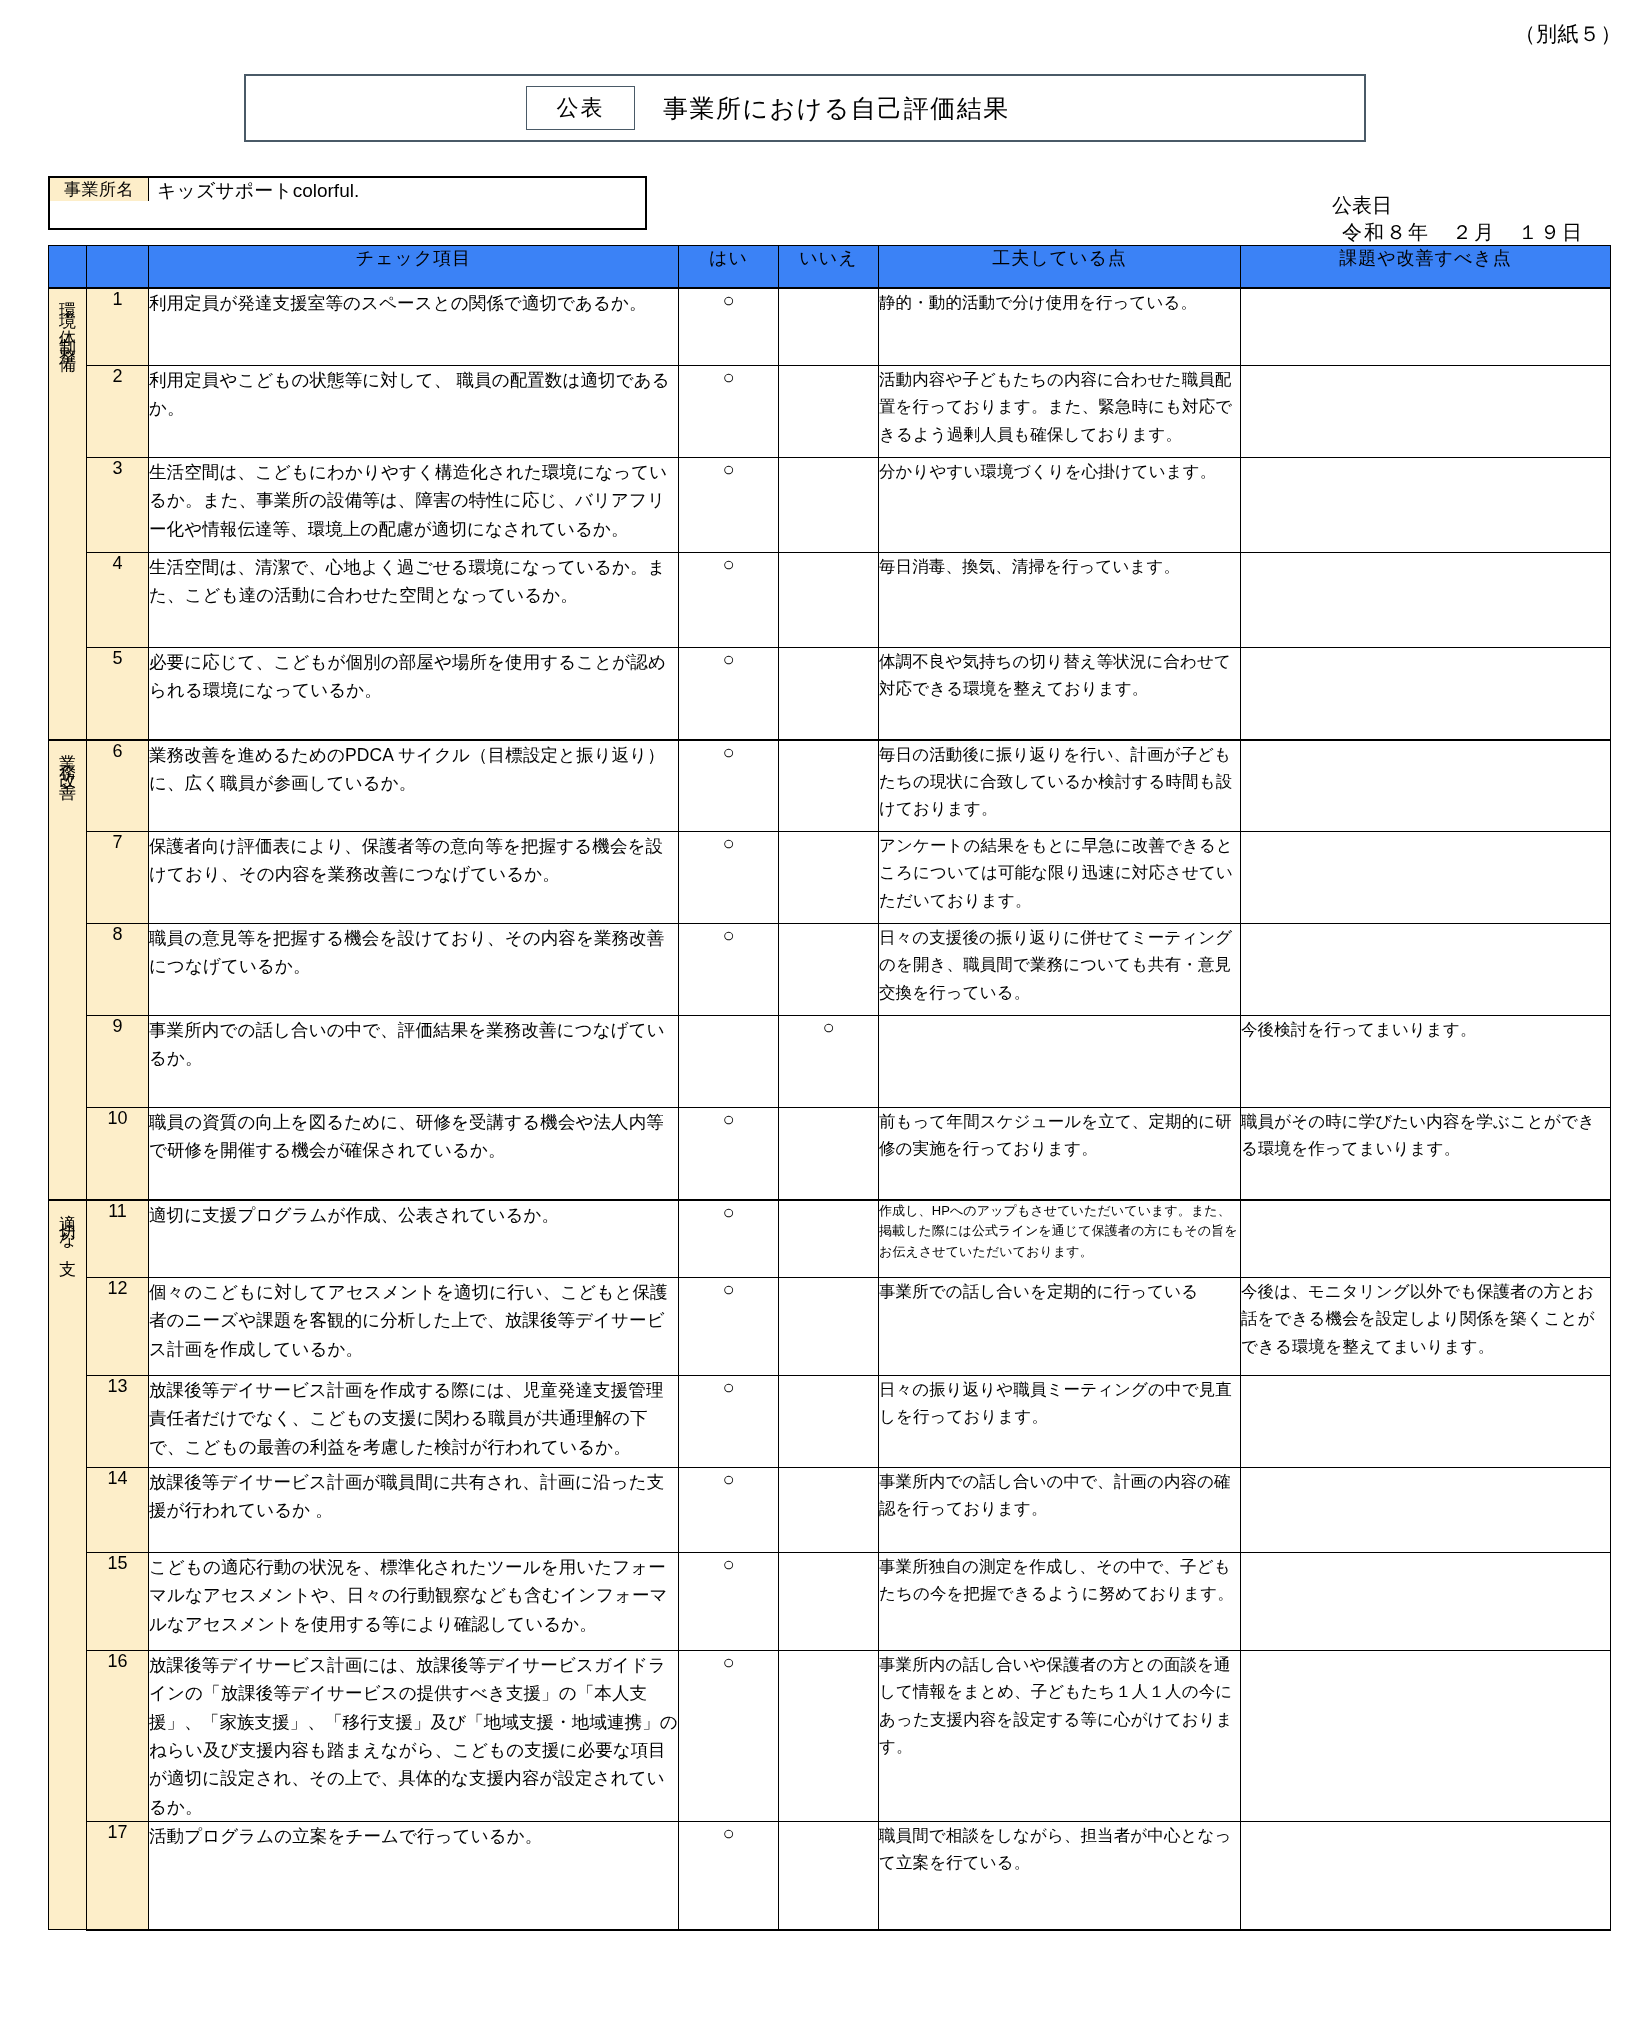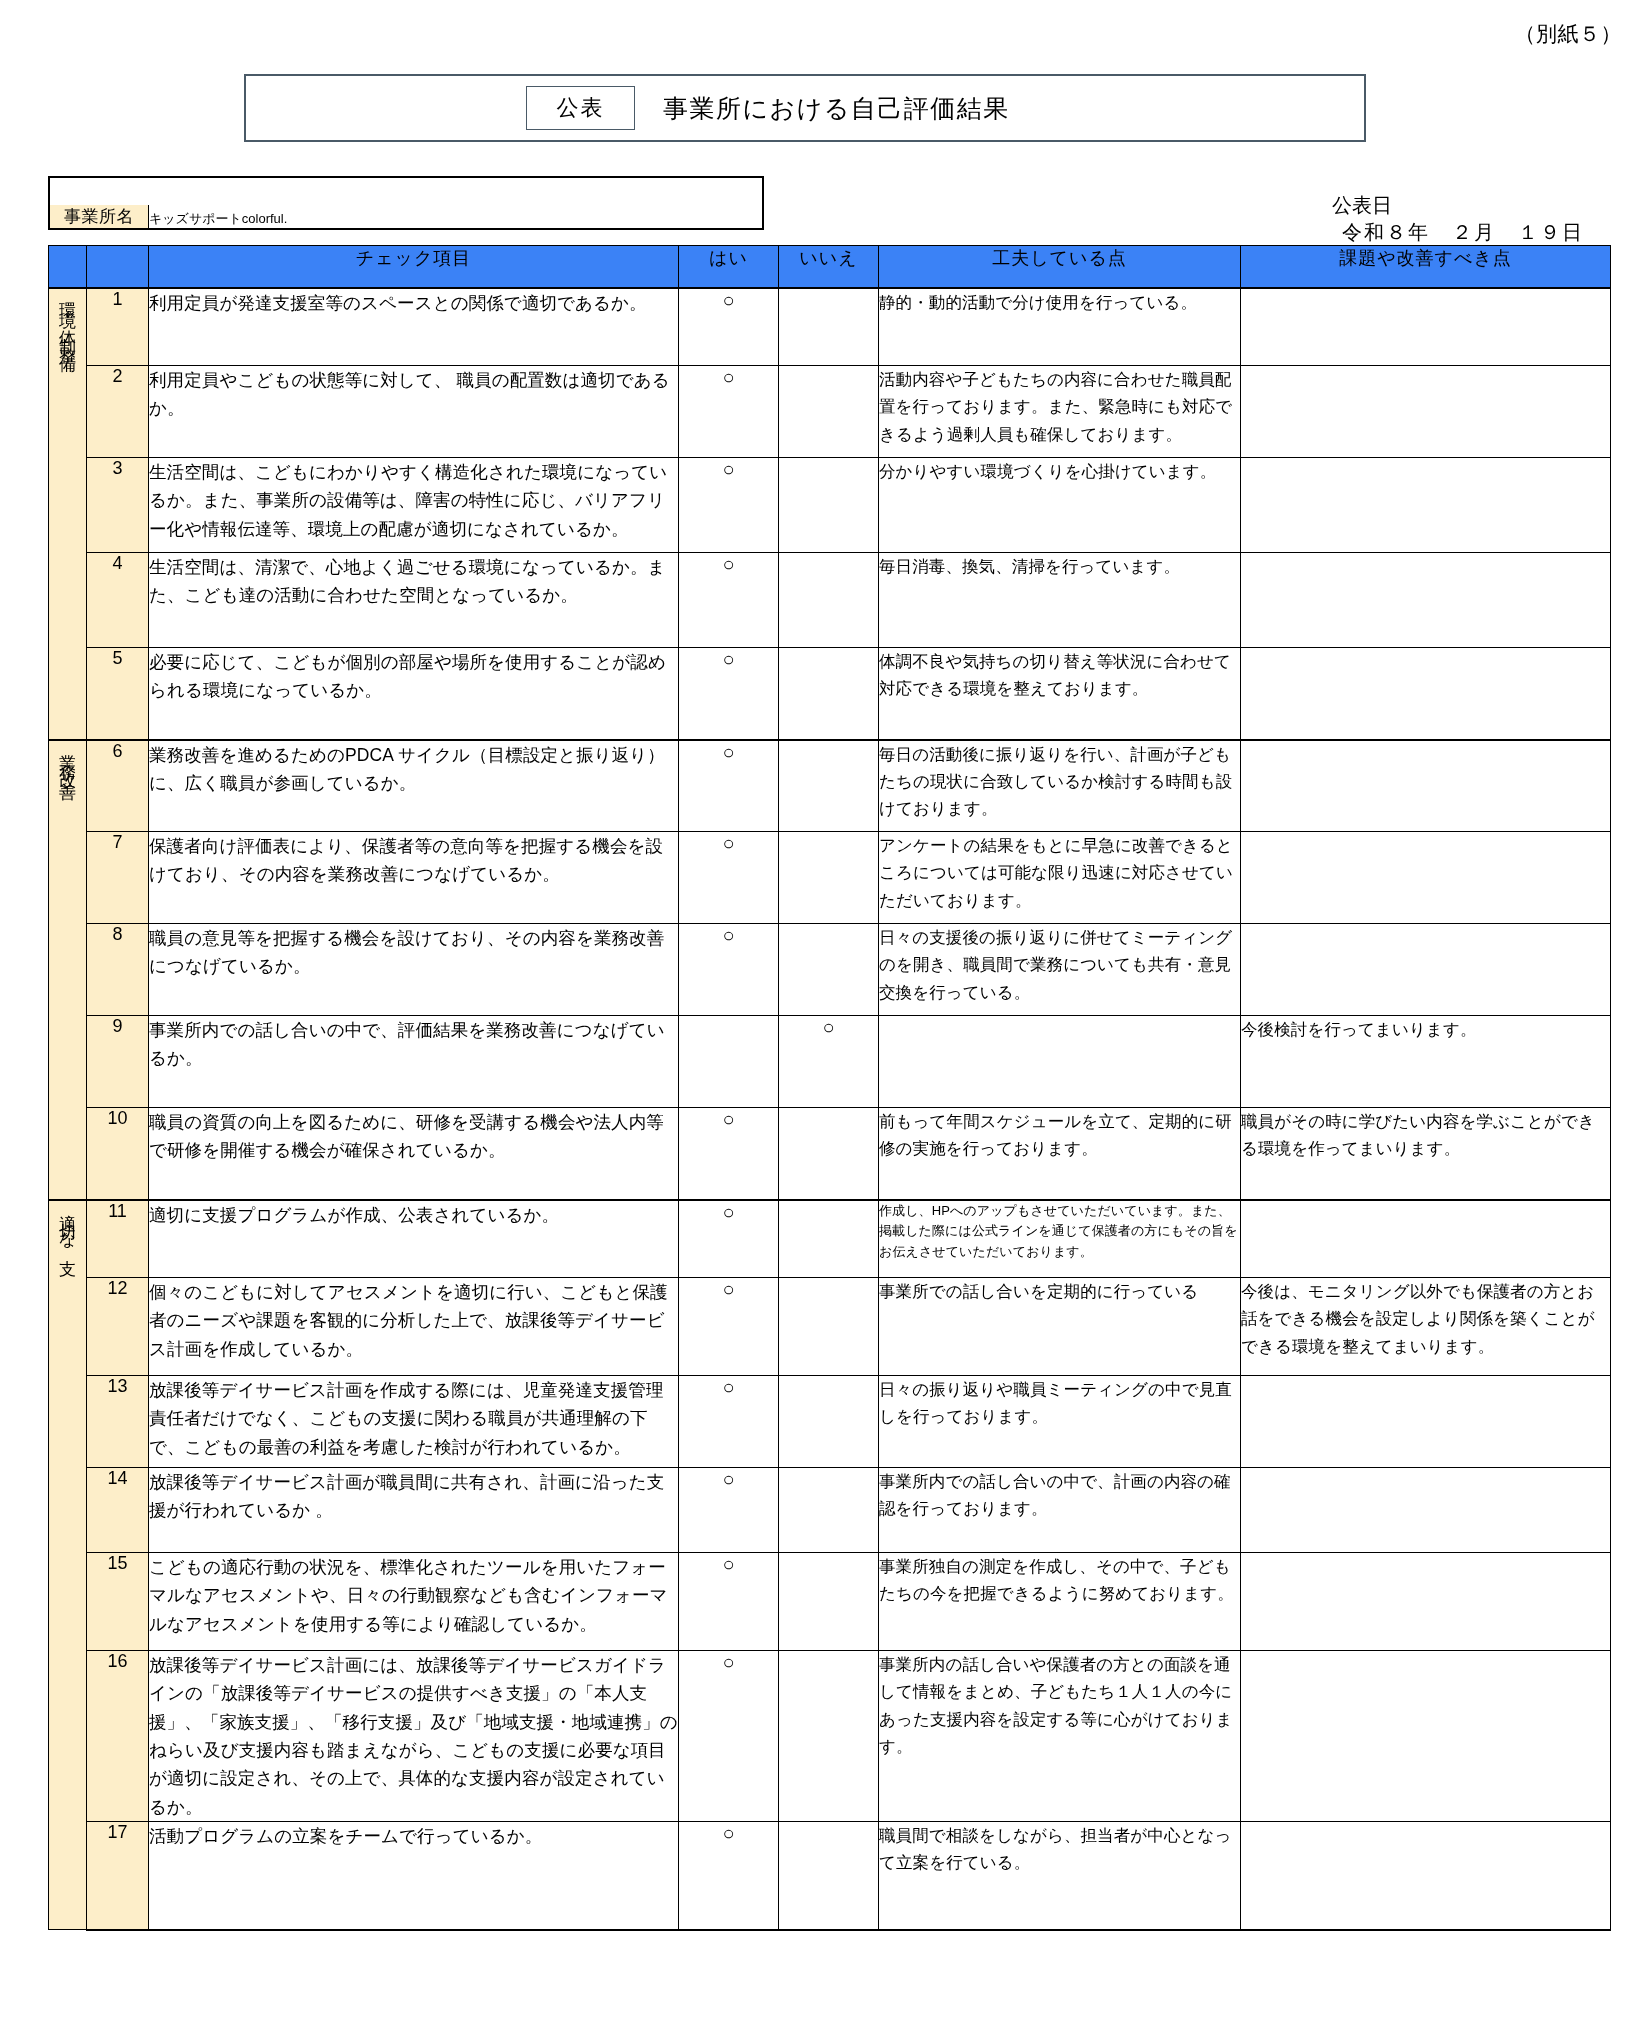--- a/index.html
+++ b/index.html
@@ -62,42 +62,43 @@
     margin-left: 28px;
     font-size: 25px;
     letter-spacing: 1.5px;
   }
 
   
   .facility-box {
     position: absolute;
     left: 48px;
     top: 176px;
-    width: 716px;
+    width: 599px;
     height: 54px;
     border: 2px solid #000;
     box-sizing: border-box;
     display: flex;
-    align-items: flex-end;
+    align-items: flex-start;
   }
   .facility-label {
     width: 98px;
     background: #fdeec9;
     border-right: 1.5px solid #000;
     display: flex;
     align-items: center;
     justify-content: center;
     font-size: 17px;
     letter-spacing: 0.5px;
   }
   .facility-value {
     flex: 1;
     display: flex;
     align-items: center;
-    font-size: 13px;
+    padding-left: 8px;
+    font-size: 19px;
   }
 
   
   .publish-date {
     position: absolute;
     right: 42px;
     top: 192px;
     display: flex;
     align-items: baseline;
     font-size: 20px;

